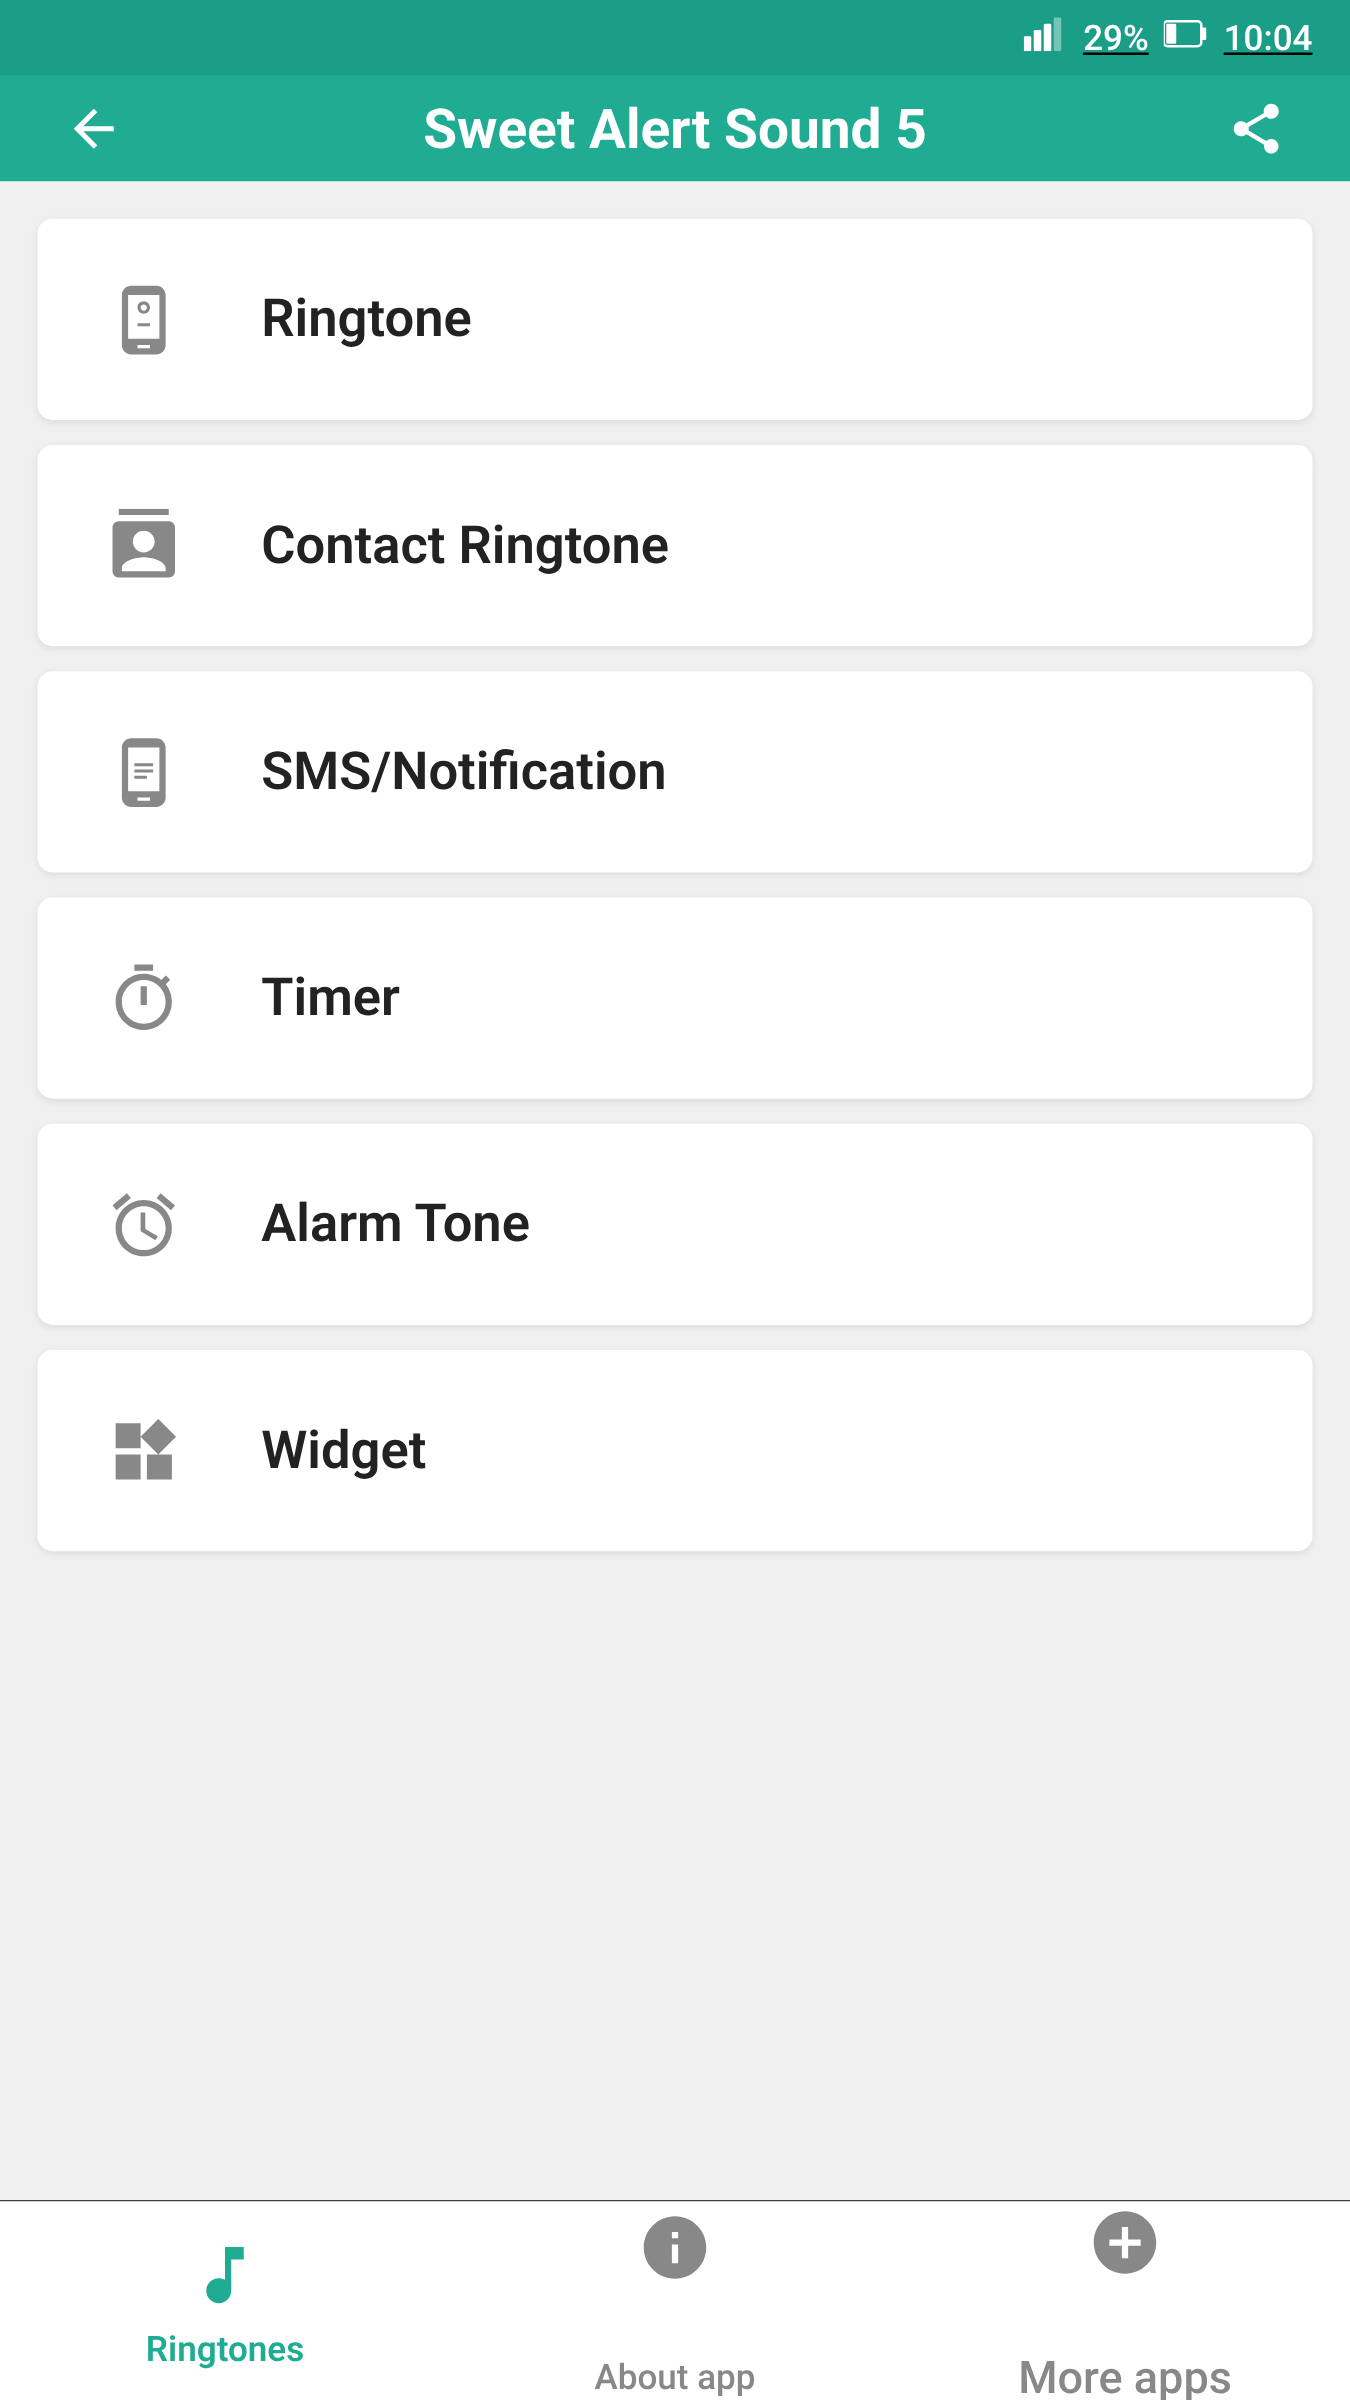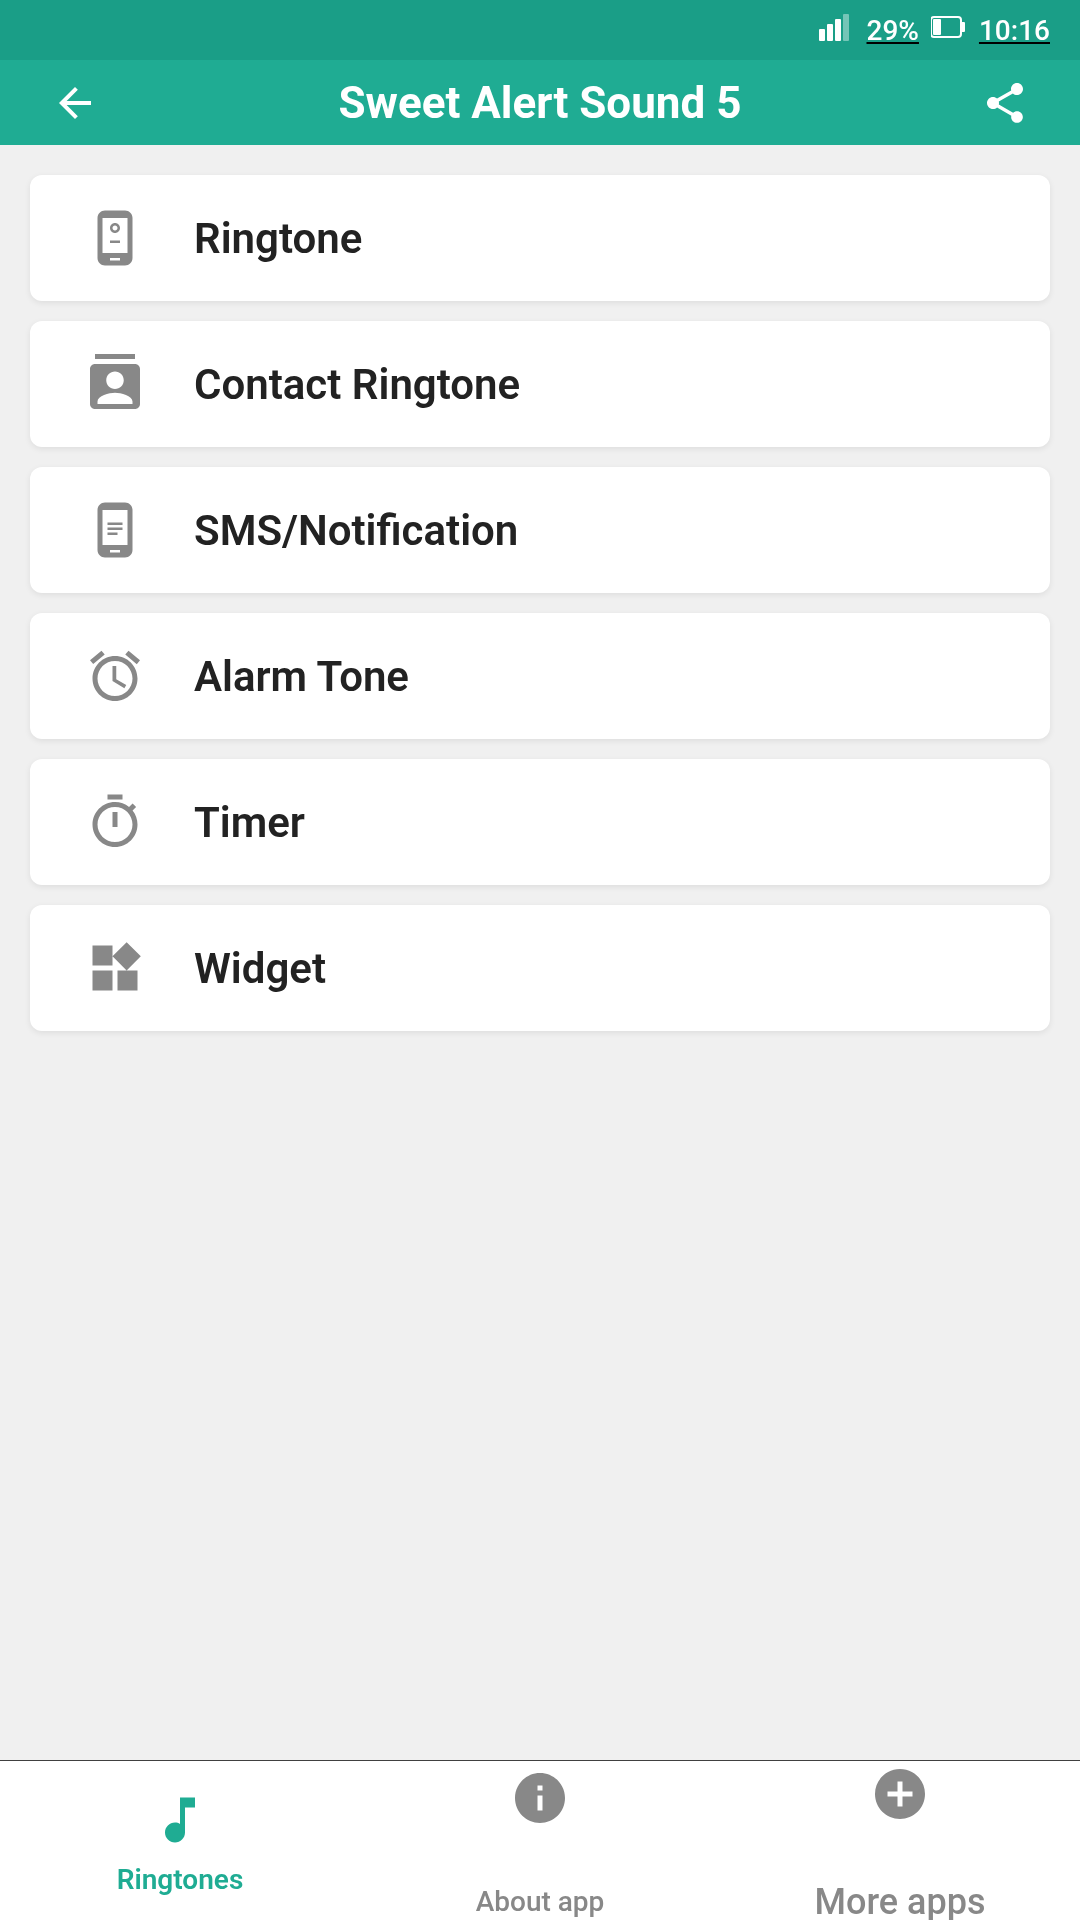--- a/index.html
+++ b/index.html
@@ -79,25 +79,25 @@
     .menu-list {
       padding: 30px 30px 0 30px;
       display: flex;
       flex-direction: column;
       gap: 20px;
     }
 
     .menu-item {
       background: white;
       border-radius: 12px;
-      height: 126px;
+      height: 161px;
       display: flex;
       align-items: center;
       padding: 16px 50px;
-      gap: 44px;
+      gap: 59px;
       cursor: pointer;
       box-shadow: 0 2px 6px rgba(0,0,0,0.08);
     }
 
     .menu-item-icon {
       width: 70px;
       height: 70px;
       display: flex;
       align-items: center;
       justify-content: center;
@@ -182,21 +182,21 @@
     </svg>
   </span>
   <span class="status-bar-text">29%</span>
   <span class="battery-icon">
     <svg width="36" height="28" viewBox="0 0 36 28" fill="white">
       <rect x="0" y="4" width="30" height="20" rx="3" stroke="white" stroke-width="2" fill="none"></rect>
       <rect x="30" y="9" width="4" height="10" rx="1" fill="white"></rect>
       <rect x="2" y="6" width="8" height="16" rx="1" fill="white"></rect>
     </svg>
   </span>
-  <span class="status-bar-text">10:16</span>
+  <span class="status-bar-text">10:04</span>
 </div>
 
 <div class="app-bar">
   <div class="icon-btn">
     <svg viewBox="0 0 24 24" xmlns="http://www.w3.org/2000/svg">
       <path d="M20 11H7.83l5.59-5.59L12 4l-8 8 8 8 1.41-1.41L7.83 13H20v-2z"></path>
     </svg>
   </div>
   <span class="app-bar-title">Sweet Alert Sound 5</span>
   <div class="icon-btn">
@@ -234,33 +234,33 @@
         <path d="M16 1H8C6.34 1 5 2.34 5 4v16c0 1.66 1.34 3 3 3h8c1.66 0 3-1.34 3-3V4c0-1.66-1.34-3-3-3zm-2 20h-4v-1h4v1zm3-3H7V4h10v14z"></path>
         <path d="M9 9h6v1H9zm0 2h6v1H9zm0 2h4v1H9z"></path>
       </svg>
     </div>
     <span class="menu-item-label">SMS/Notification</span>
   </div>
 
   <div class="menu-item">
     <div class="menu-item-icon">
       <svg viewBox="0 0 24 24" xmlns="http://www.w3.org/2000/svg" style="width:60px;height:60px;fill:#888;">
+        <path d="M15 1H9v2h6V1zm-4 13h2V8h-2v6zm8.03-6.61l1.42-1.42c-.43-.51-.9-.99-1.41-1.41l-1.42 1.42C16.07 4.74 14.12 4 12 4c-4.97 0-9 4.03-9 9s4.02 9 9 9 9-4.03 9-9c0-2.12-.74-4.07-1.97-5.61zM12 20c-3.87 0-7-3.13-7-7s3.13-7 7-7 7 3.13 7 7-3.13 7-7 7z"></path>
+      </svg>
+    </div>
+    <span class="menu-item-label">Timer</span>
+  </div>
+
+  <div class="menu-item">
+    <div class="menu-item-icon">
+      <svg viewBox="0 0 24 24" xmlns="http://www.w3.org/2000/svg" style="width:60px;height:60px;fill:#888;">
         <path d="M22 5.72l-4.6-3.86-1.29 1.53 4.6 3.86L22 5.72zM7.88 3.39L6.6 1.86 2 5.71l1.29 1.53 4.59-3.85zM12.5 8H11v6l4.75 2.85.75-1.23-4-2.37V8zM12 4c-4.97 0-9 4.03-9 9s4.02 9 9 9c4.97 0 9-4.03 9-9s-4.03-9-9-9zm0 16c-3.87 0-7-3.13-7-7s3.13-7 7-7 7 3.13 7 7-3.13 7-7 7z"></path>
       </svg>
     </div>
     <span class="menu-item-label">Alarm Tone</span>
-  </div>
-
-  <div class="menu-item">
-    <div class="menu-item-icon">
-      <svg viewBox="0 0 24 24" xmlns="http://www.w3.org/2000/svg" style="width:60px;height:60px;fill:#888;">
-        <path d="M15 1H9v2h6V1zm-4 13h2V8h-2v6zm8.03-6.61l1.42-1.42c-.43-.51-.9-.99-1.41-1.41l-1.42 1.42C16.07 4.74 14.12 4 12 4c-4.97 0-9 4.03-9 9s4.02 9 9 9 9-4.03 9-9c0-2.12-.74-4.07-1.97-5.61zM12 20c-3.87 0-7-3.13-7-7s3.13-7 7-7 7 3.13 7 7-3.13 7-7 7z"></path>
-      </svg>
-    </div>
-    <span class="menu-item-label">Timer</span>
   </div>
 
   <div class="menu-item">
     <div class="menu-item-icon">
       <svg viewBox="0 0 24 24" xmlns="http://www.w3.org/2000/svg" style="width:60px;height:60px;fill:#888;">
         <path d="M13 13v8h8v-8h-8zM3 21h8v-8H3v8zM3 3v8h8V3H3zm13.66-1.31L11 7.34 16.66 13l5.66-5.66-5.66-5.65z"></path>
       </svg>
     </div>
     <span class="menu-item-label">Widget</span>
   </div>

